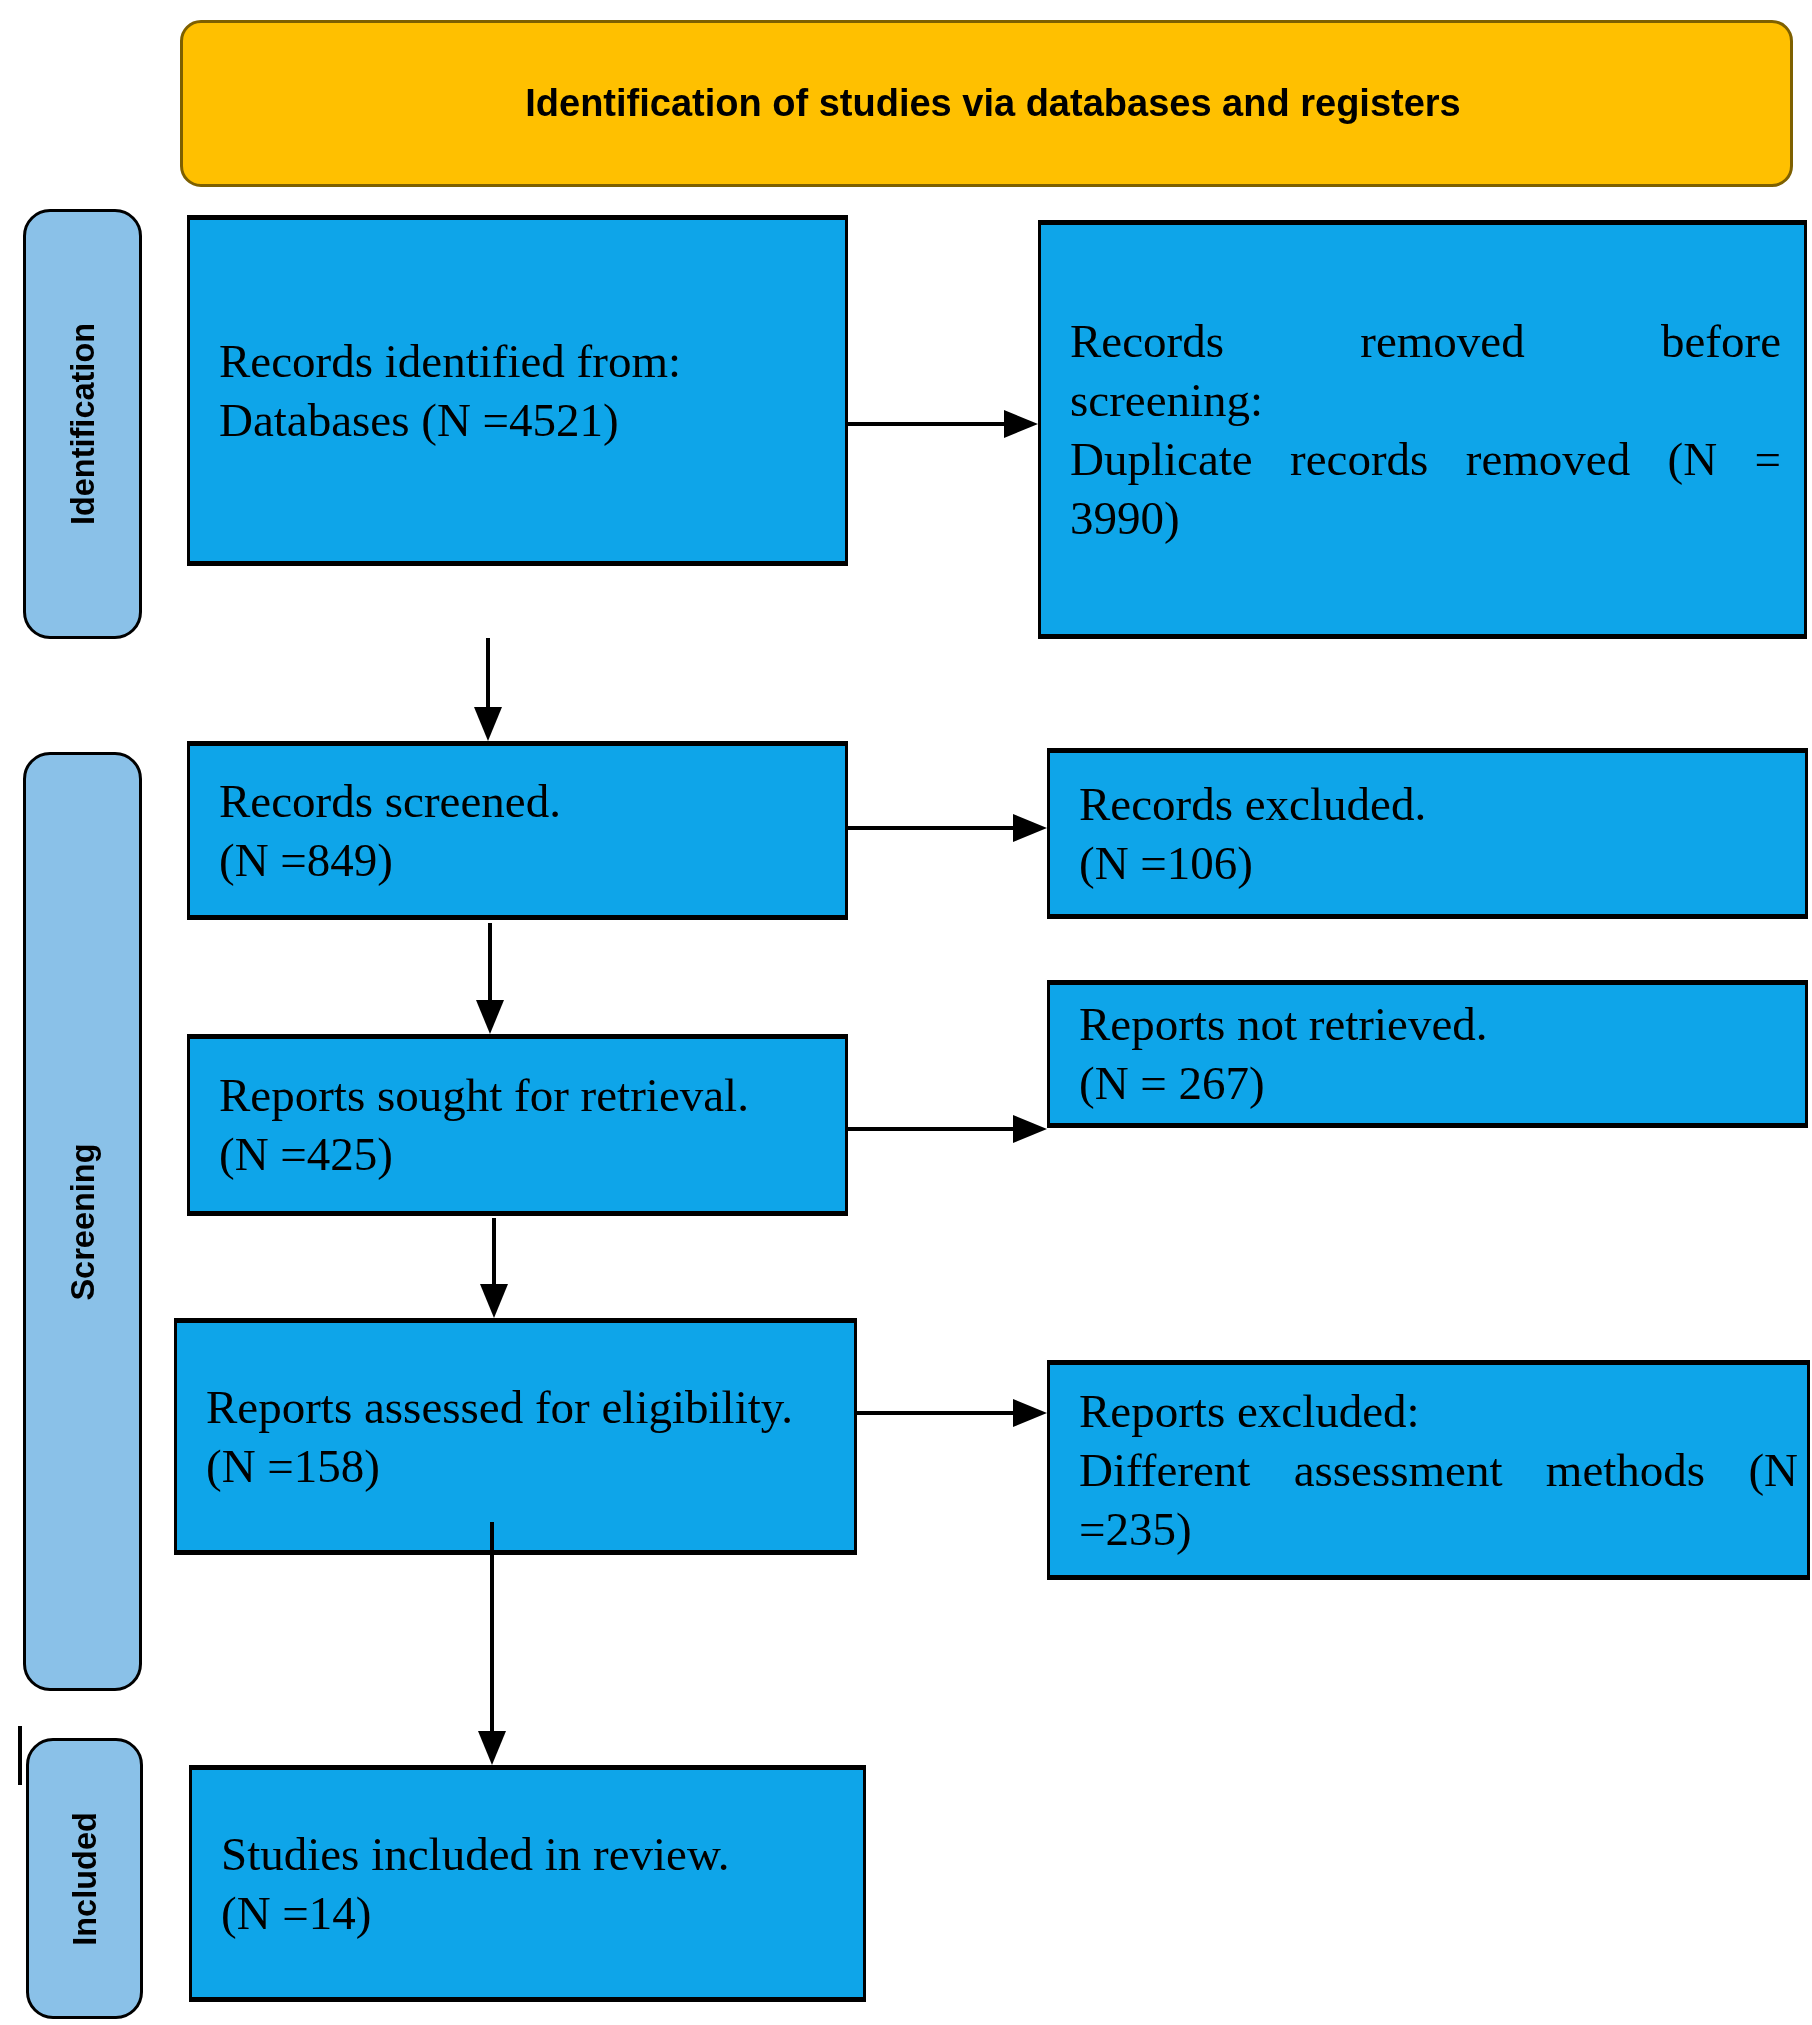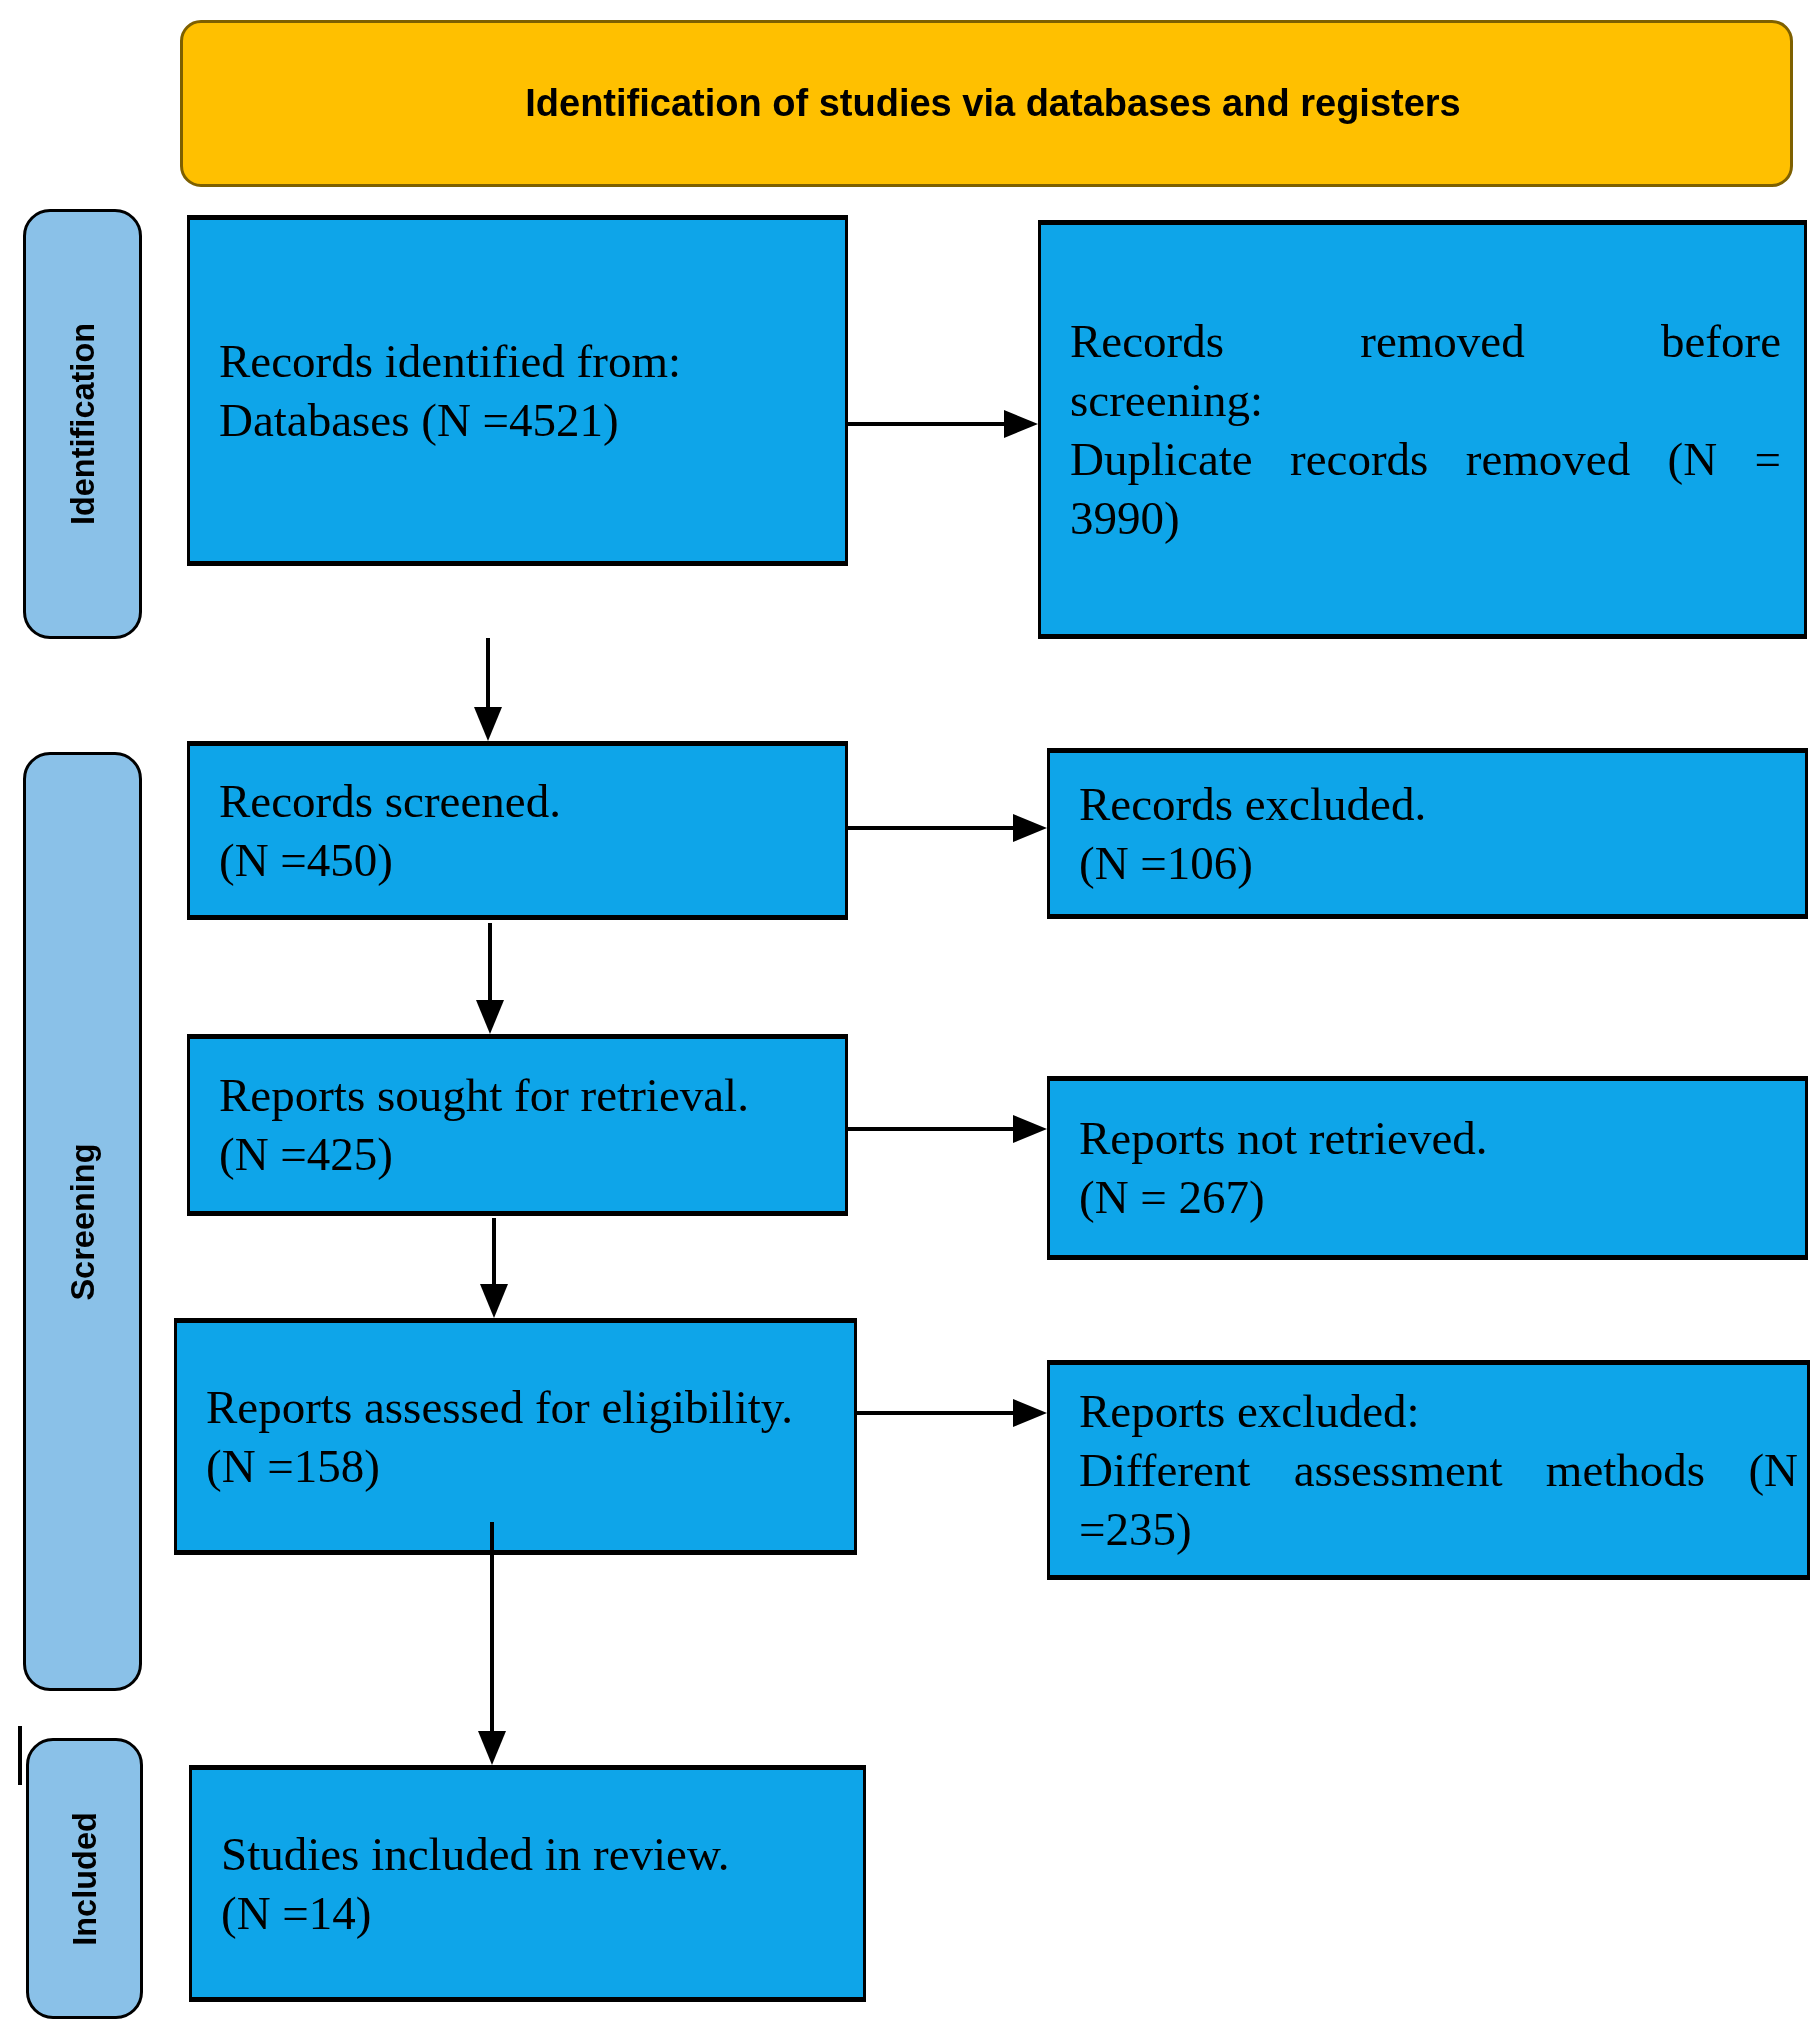--- a/index.html
+++ b/index.html
@@ -76,21 +76,21 @@
   .flow-box .line.stretch {
     white-space: normal;
     text-align: justify;
     text-align-last: justify;
   }
   #box-r1l { left: 187px;  top: 215px;  width: 661px; height: 351px; }
   #box-r1r { left: 1038px; top: 220px;  width: 769px; height: 419px; padding-right: 23px; }
   #box-r2l { left: 187px;  top: 741px; width: 661px; height: 179px; }
   #box-r2r { left: 1047px; top: 748px; width: 761px; height: 171px; }
   #box-r3l { left: 187px;  top: 1034px; width: 661px; height: 182px; }
-  #box-r3r { left: 1047px; top: 1076px; width: 761px; height: 184px; }
+  #box-r3r { left: 1047px; top: 980px; width: 761px; height: 148px; }
   #box-r4l { left: 174px;  top: 1318px; width: 683px; height: 237px; }
   #box-r4r { left: 1047px; top: 1320px; width: 763px; height: 220px; padding-right: 9px; margin-top: 40px; }
   #box-r5  { left: 189px;  top: 1765px; width: 677px; height: 237px; }
 
   
   .varrow { position: absolute; width: 3.9px; background: #000000; }
   .varrow::after {
     content: "";
     position: absolute;
     top: 100%; left: 50%;
@@ -151,21 +151,21 @@
   </div>
   <div class="flow-box" id="box-r1r">
     <div class="line stretch">Records removed before</div>
     <div class="line">screening:</div>
     <div class="line stretch">Duplicate records removed (N =</div>
     <div class="line">3990)</div>
   </div>
 
   <div class="flow-box" id="box-r2l">
     <div class="line">Records screened.</div>
-    <div class="line">(N =450)</div>
+    <div class="line">(N =849)</div>
   </div>
   <div class="flow-box" id="box-r2r">
     <div class="line">Records excluded.</div>
     <div class="line">(N =106)</div>
   </div>
 
   <div class="flow-box" id="box-r3l">
     <div class="line">Reports sought for retrieval.</div>
     <div class="line">(N =425)</div>
   </div>

